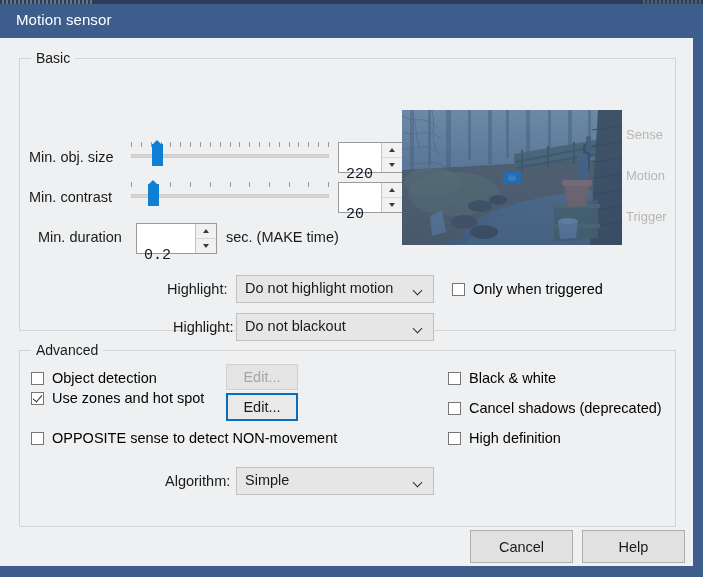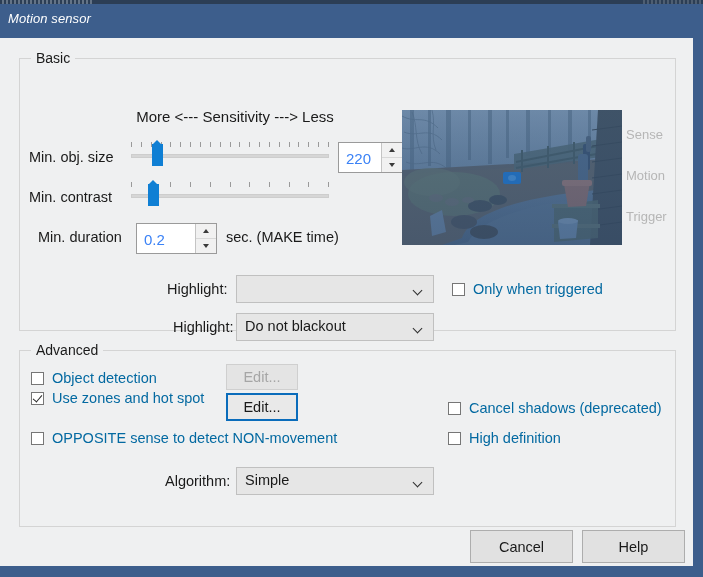--- a/index.html
+++ b/index.html
@@ -52,25 +52,24 @@
     background: #3d5e8c;
   }
   .titlebar {
     position: absolute;
     left: 0; top: 0;
     width: 703px; height: 34px;
     background: #3d5e8c;
   }
   .titlebar .title {
     position: absolute;
-    left: 8px; top: 7px;
-    font-size: 13px;
+    left: 16px; top: 7px;
+    font-size: 15px;
     color: #ffffff;
     letter-spacing: .1px;
-    font-style: italic;
   }
 
   .client {
     position: absolute;
     left: 0; top: 34px;
     width: 693px;
     height: 528px;
     background: #eff0f1;
   }
 
@@ -152,24 +151,25 @@
   .spin {
     position: absolute;
     height: 31px;
     background: #ffffff;
     border: 1px solid #9a9a9a;
     box-sizing: border-box;
     display: flex;
   }
   .spin .val {
     flex: 1;
-    padding: 3px 0 0 7px;
+    padding: 19px 0 0 7px;
     font-size: 15px;
-    color: #3b82f6;
+    color: #0f172a;
     line-height: 26px;
+    font-family: Liberation Mono, monospace;
   }
   .spin .btns {
     width: 20px;
     border-left: 1px solid #c4c4c4;
     display: flex;
     flex-direction: column;
     background: #f1f1f1;
   }
   .spin .btns .b {
     flex: 1;
@@ -266,21 +266,21 @@
     position: absolute;
     left: 3px; top: 0px;
     width: 4px; height: 8px;
     border-right: 1.4px solid #2a2a2a;
     border-bottom: 1.4px solid #2a2a2a;
     transform: rotate(40deg);
   }
   .check .ctxt {
     margin-left: 8px;
     font-size: 14.5px;
-    color: #0369a1;
+    color: #000000;
   }
 
   
   .btn {
     position: absolute;
     background: #e1e1e1;
     border: 1px solid #adadad;
     box-sizing: border-box;
     font-size: 14.5px;
     color: #1a1a1a;
@@ -329,21 +329,20 @@
     <div class="titlebar">
       <div class="title">Motion sensor</div>
     </div>
 
     <div class="client">
 
       <div class="group" id="group-basic">
         <span class="legend">Basic</span>
       </div>
 
-      <div class="lbl" id="sens-caption">More &lt;--- Sensitivity ---&gt; Less</div>
 
       <div class="lbl" style="left:29px; top:111px;">Min. obj. size</div>
       <div class="slider" style="left:131px; top:103px;">
         <div class="ticks" id="ticks-objsize">
             <i style="left: 0px;"></i>
             <i style="left: 10px;"></i>
             <i style="left: 20px;"></i>
             <i style="left: 30px;"></i>
             <i style="left: 39px;"></i>
             <i style="left: 49px;"></i>
@@ -385,20 +384,27 @@
             <i style="left: 99px;"></i>
             <i style="left: 118px;"></i>
             <i style="left: 138px;"></i>
             <i style="left: 158px;"></i>
             <i style="left: 177px;"></i>
             <i style="left: 197px;"></i>
           </div>
         <div class="track"></div>
         <div class="thumb" id="thumb-contrast" style="left: 22px;"></div>
       </div>
+      <div class="spin" style="left:338px; top:144px; width:65px;">
+        <div class="val">20</div>
+        <div class="btns">
+          <div class="b up"></div>
+          <div class="b down"></div>
+        </div>
+      </div>
 
       <div class="lbl" style="left:38px; top:191px;">Min. duration</div>
       <div class="spin" style="left:136px; top:185px; width:81px;">
         <div class="val">0.2</div>
         <div class="btns">
           <div class="b up"></div>
           <div class="b down"></div>
         </div>
       </div>
       <div class="lbl" style="left:226px; top:191px;">sec.  (MAKE time)</div>
@@ -506,20 +512,21 @@
           <rect x="0" y="0" width="220" height="135" fill="url(#tintg)"></rect>
         </svg>
       </div>
 
       <div class="status-lbl" style="top:89px;">Sense</div>
       <div class="status-lbl" style="top:130px;">Motion</div>
       <div class="status-lbl" style="top:171px;">Trigger</div>
 
       <div class="lbl" style="left:167px; top:243px;">Highlight:</div>
       <div class="combo" style="left:236px; top:237px; width:198px;">
+        <div class="ctext">Do not highlight motion</div>
         <div class="chev"></div>
       </div>
       <div class="check" style="left:452px; top:243px;">
         <span class="box"></span>
         <span class="ctxt">Only when triggered</span>
       </div>
 
       <div class="lbl" style="left:173px; top:281px;">Highlight:</div>
       <div class="combo" style="left:236px; top:275px; width:198px;">
         <div class="ctext">Do not blackout</div>
@@ -544,20 +551,24 @@
       </div>
       <div class="btn focused" style="left:226px; top:355px; width:72px; height:28px;">
         <span>Edit...</span>
       </div>
 
       <div class="check" style="left:31px; top:392px;">
         <span class="box"></span>
         <span class="ctxt">OPPOSITE sense to detect NON-movement</span>
       </div>
 
+      <div class="check" style="left:448px; top:332px;">
+        <span class="box"></span>
+        <span class="ctxt">Black &amp; white</span>
+      </div>
       <div class="check" style="left:448px; top:362px;align-items:center;">
         <span class="box"></span>
         <span class="ctxt">Cancel shadows (deprecated)</span>
       </div>
       <div class="check" style="left:448px; top:392px;">
         <span class="box"></span>
         <span class="ctxt">High definition</span>
       </div>
 
       <div class="lbl" style="left:165px; top:435px;">Algorithm:</div>

